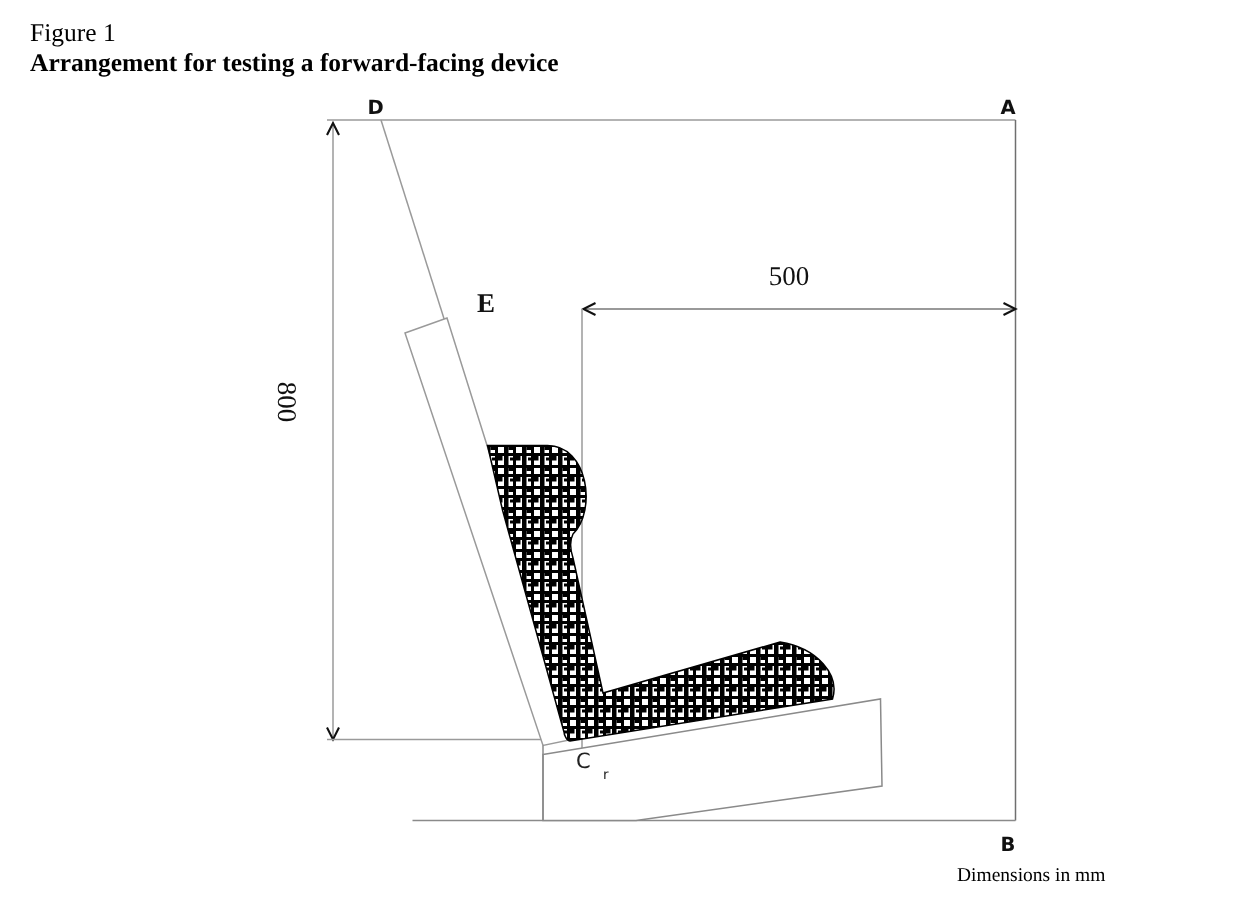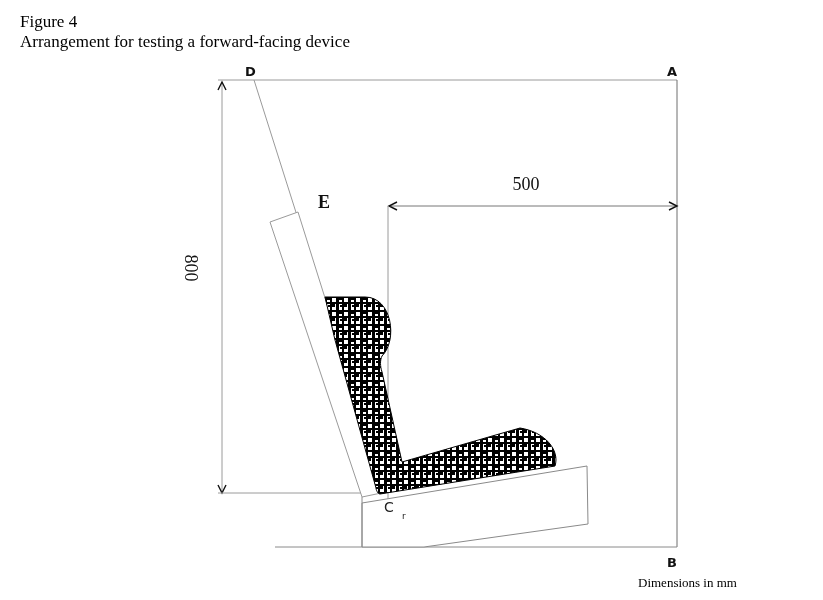--- a/index.html
+++ b/index.html
@@ -21,21 +21,21 @@
       top: 12px;
       font-size: 17px;
       line-height: 20px;
     }
     .fig-title {
       position: absolute;
       left: 20px;
       top: 32px;
       font-size: 17px;
       line-height: 20px;
-      font-weight: normal;
+      font-weight: bold;
     }
     .units {
       position: absolute;
       left: 638px;
       top: 573px;
       font-size: 13px;
       line-height: 20px;
     }
     svg.diagram {
       position: absolute;
@@ -66,21 +66,21 @@
     .e-label {
       font-family: "Liberation Serif", serif;
       font-size: 18px;
       font-weight: bold;
       fill: #111;
     }
   </style>
 </head>
 <body>
 
-<div class="fig-label">Figure 4</div>
+<div class="fig-label">Figure 1</div>
 <div class="fig-title">Arrangement for testing a forward-facing device</div>
 
 <svg class="diagram" width="823" height="600" viewBox="0 0 823 600" xmlns="http://www.w3.org/2000/svg">
   <defs>
     <pattern id="devicePattern" patternUnits="userSpaceOnUse" width="12" height="14">
       <rect width="12" height="14" fill="#ffffff"></rect>
       <rect x="0" y="0" width="3" height="14" fill="#000"></rect>
       <rect x="6" y="0" width="2" height="14" fill="#000"></rect>
       <rect x="0" y="2" width="12" height="2" fill="#000"></rect>
       <rect x="0" y="8" width="12" height="2" fill="#000"></rect>

